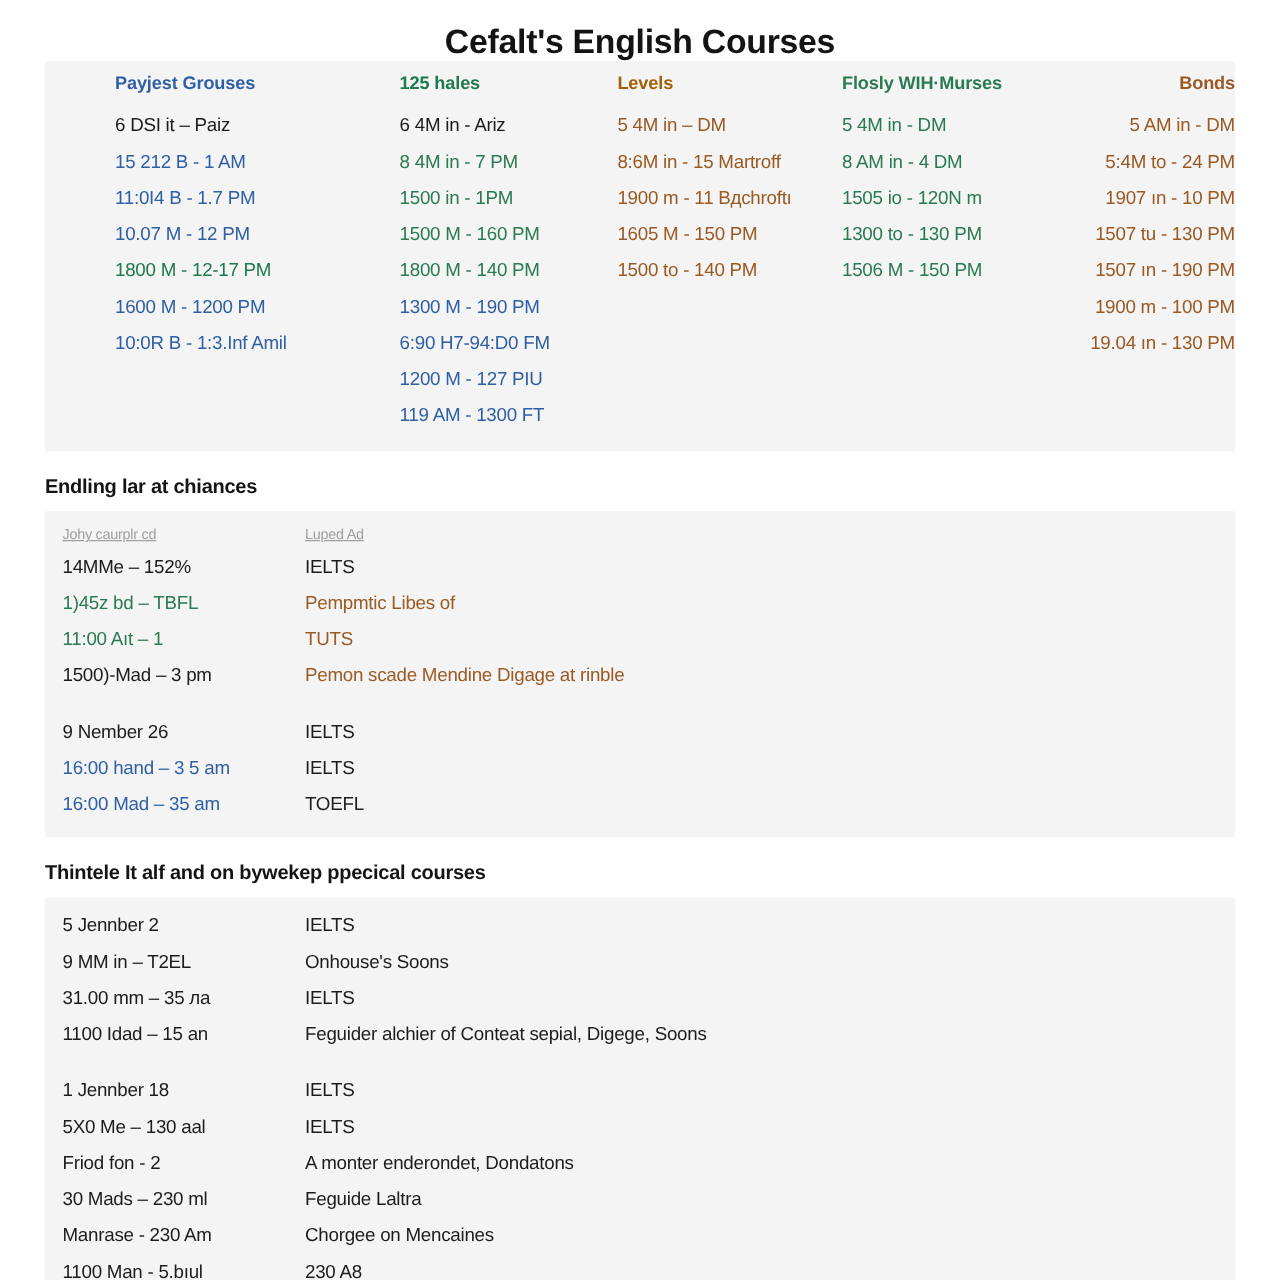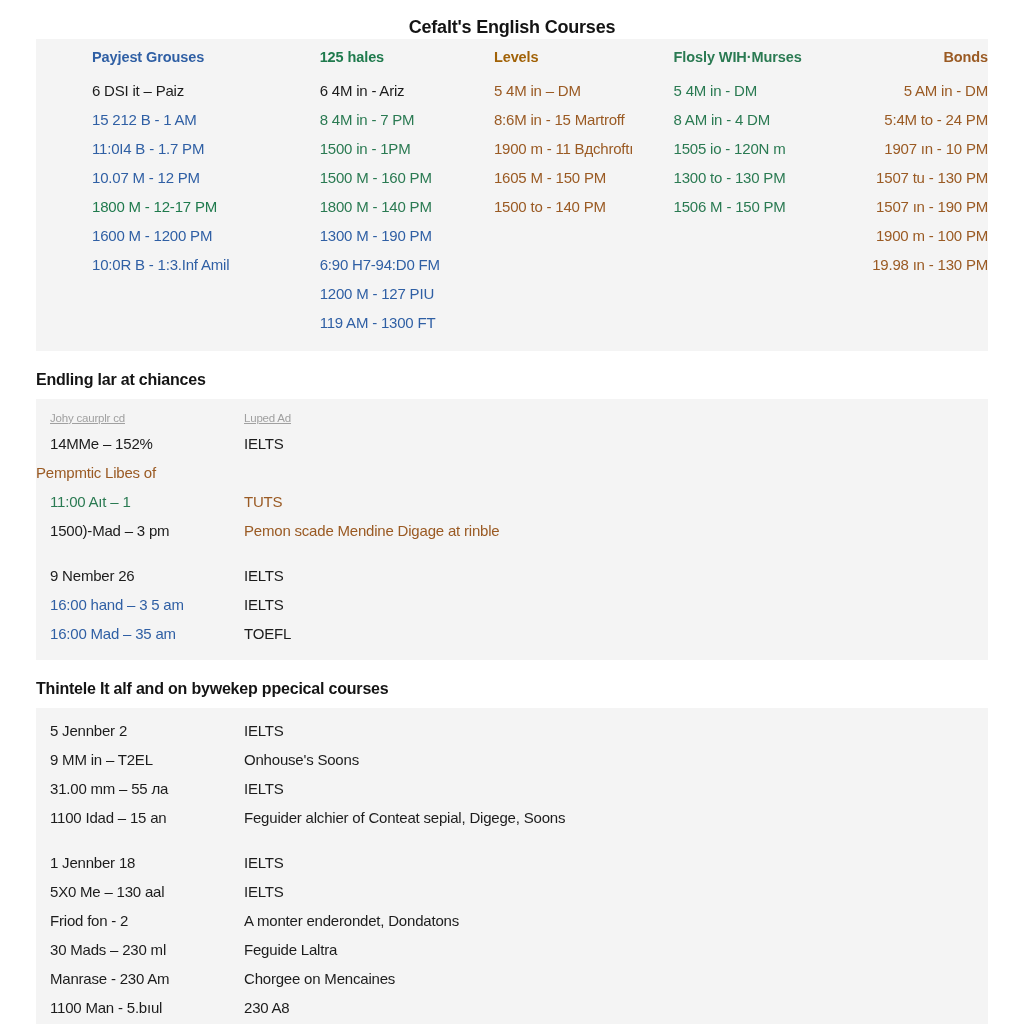--- a/index.html
+++ b/index.html
@@ -18,21 +18,21 @@
   #page {
     width: 1024px;
     height: 1024px;
     position: relative;
     box-sizing: border-box;
   }
 
   
   .page-title {
     text-align: center;
-    font-size: 18px;
+    font-size: 27px;
     font-weight: bold;
     letter-spacing: -0.2px;
     color: #141414;
     padding-top: 17px;
     padding-bottom: 0;
     line-height: 1.2;
   }
 
   
   .panel {
@@ -176,37 +176,38 @@
           <div class="cell t-dgreen">1506 M - 150 PM</div>
         </div>
         <div class="sched-col c4">
           <div class="col-head t-brown">Bonds</div>
           <div class="cell t-brown">5 AM in - DM</div>
           <div class="cell t-brown">5:4M to - 24 PM</div>
           <div class="cell t-brown">1907 ın - 10 PM</div>
           <div class="cell t-brown">1507 tu - 130 PM</div>
           <div class="cell t-brown">1507 ın - 190 PM</div>
           <div class="cell t-brown">1900 m - 100 PM</div>
-          <div class="cell t-brown">19.98 ın - 130 PM</div>
+          <div class="cell t-brown">19.04 ın - 130 PM</div>
         </div>
       </div>
   </div>
 
   <div class="section-title">Endling lar at chiances</div>
   <div class="list-panel">
     <div class="subhead-row">
       <div class="c-left">Johy caurplr cd</div>
       <div class="c-right">Luped Ad</div>
     </div>
     <div id="section2-rows">
         <div class="list-row">
           <div class="c-left t-dark">14MMe – 152%</div>
           <div class="c-right t-dark">IELTS</div>
         </div>
         <div class="list-row">
+          <div class="c-left t-dgreen">1)45z bd – TBFL</div>
           <div class="c-right t-brown">Pempmtic Libes of</div>
         </div>
         <div class="list-row">
           <div class="c-left t-dgreen">11:00 Aıt – 1</div>
           <div class="c-right t-brown">TUTS</div>
         </div>
         <div class="list-row">
           <div class="c-left t-dark">1500)-Mad – 3 pm</div>
           <div class="c-right t-brown">Pemon scade Mendine Digage at rinble</div>
         </div>
@@ -231,21 +232,21 @@
     <div id="section3-rows">
         <div class="list-row">
           <div class="c-left t-dark">5 Jennber 2</div>
           <div class="c-right t-dark">IELTS</div>
         </div>
         <div class="list-row">
           <div class="c-left t-dark">9 MM in – T2EL</div>
           <div class="c-right t-dark">Onhouse's Soons</div>
         </div>
         <div class="list-row">
-          <div class="c-left t-dark">31.00 mm – 55 лa</div>
+          <div class="c-left t-dark">31.00 mm – 35 лa</div>
           <div class="c-right t-dark">IELTS</div>
         </div>
         <div class="list-row">
           <div class="c-left t-dark">1100 Idad – 15 an</div>
           <div class="c-right t-dark">Feguider alchier of Conteat sepial, Digege, Soons</div>
         </div>
         <div class="row-gap"></div>
         <div class="list-row">
           <div class="c-left t-dark">1 Jennber 18</div>
           <div class="c-right t-dark">IELTS</div>

